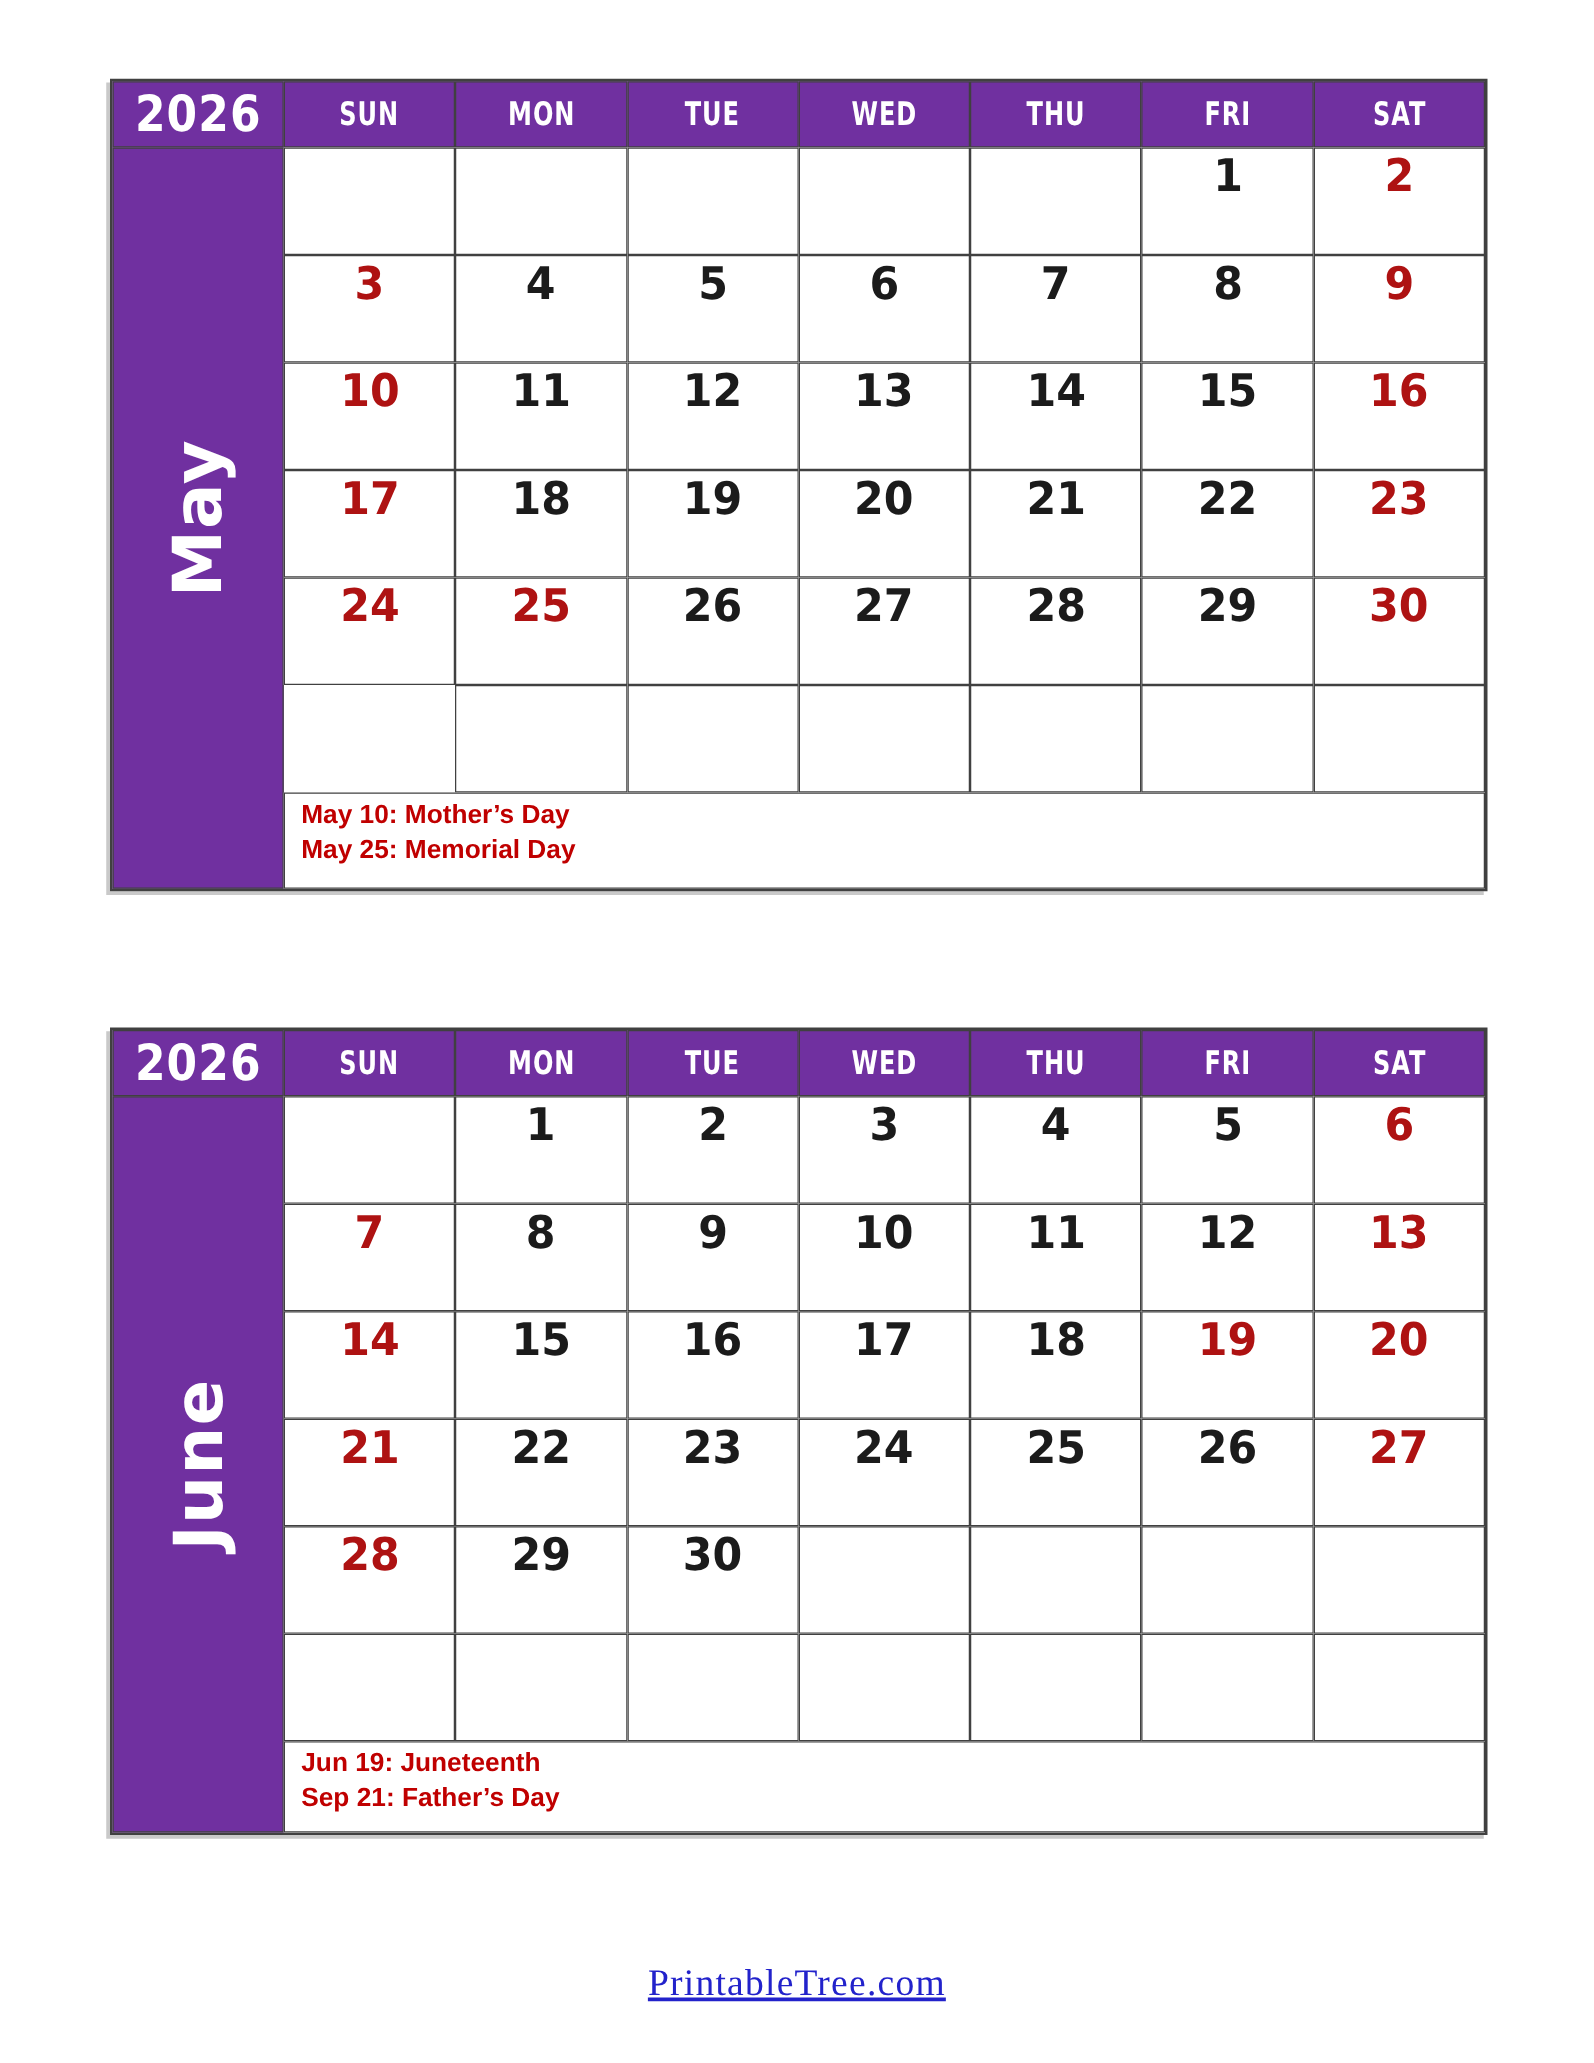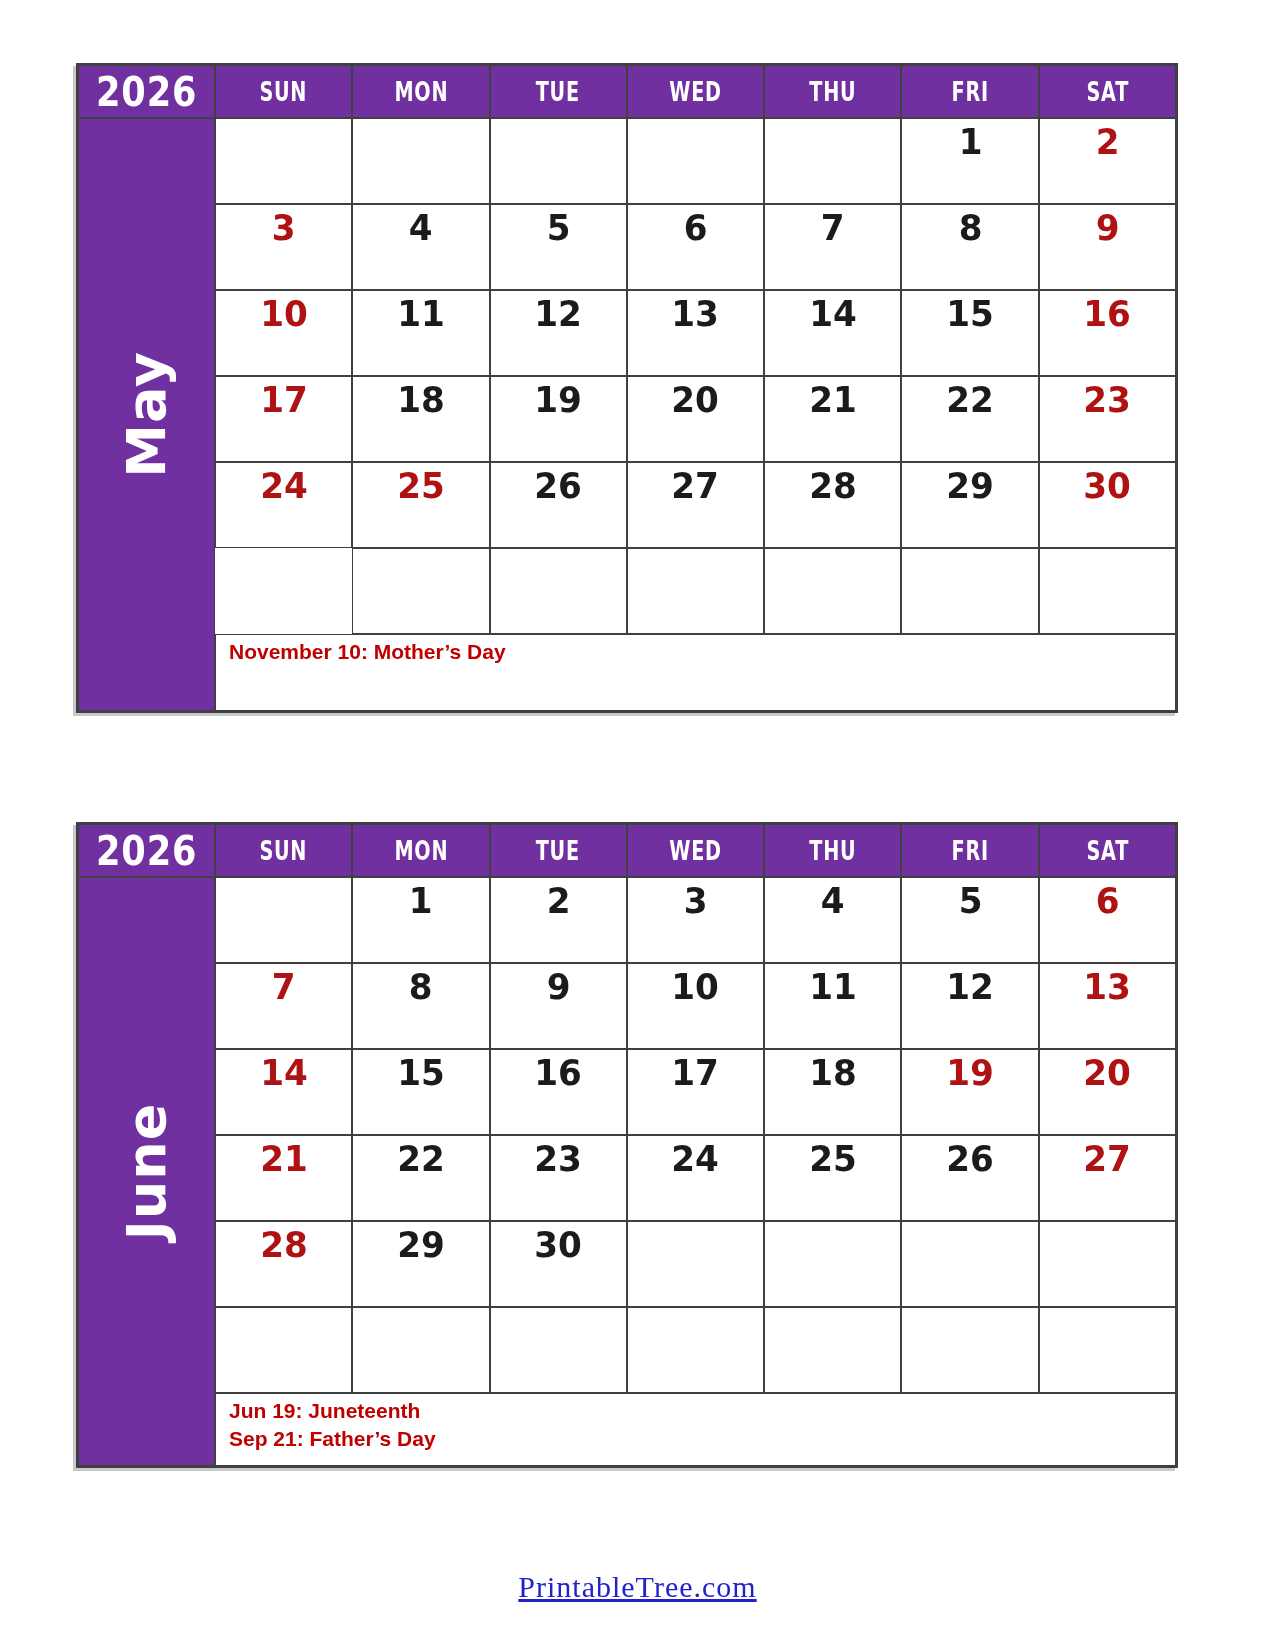--- a/index.html
+++ b/index.html
@@ -13,21 +13,21 @@
   *{box-sizing:border-box;margin:0;padding:0;}
   html,body{background:#ffffff;}
   body{
     position:relative;
     width:1275px;height:1650px;
     overflow:hidden;
     font-family:"DejaVu Sans","Liberation Sans",sans-serif;
   }
   .calendar{
     position:absolute;
-    left:76px;
+    left:88px;
     width:1102px;
   }
   .cal-may{top:63px;height:650px;}
   .cal-june{top:822px;height:646px;}
   .cal-grid{
     width:100%;height:100%;
     display:grid;
     grid-template-columns:137px repeat(7,1fr);
     background:#ffffff;
     border:2px solid var(--border);
@@ -110,21 +110,22 @@
 
 <section class="calendar cal-may">
   <div class="cal-grid">
     <div class="cell year-cell">
       <span class="year-label">2026</span>
     </div>
     <div class="cell month-cell">
       <span class="month-label">May</span>
     </div>
     <div class="cell notes-cell">
-        <div class="note-line">November 10: Mother’s Day</div>
+        <div class="note-line">May 10: Mother’s Day</div>
+        <div class="note-line">May 25: Memorial Day</div>
       </div>
   <div class="cell head-cell" style="grid-area: 1 / 2;">
         <span class="head-label">SUN</span>
       </div>
       <div class="cell head-cell" style="grid-area: 1 / 3;">
         <span class="head-label">MON</span>
       </div>
       <div class="cell head-cell" style="grid-area: 1 / 4;">
         <span class="head-label">TUE</span>
       </div>

